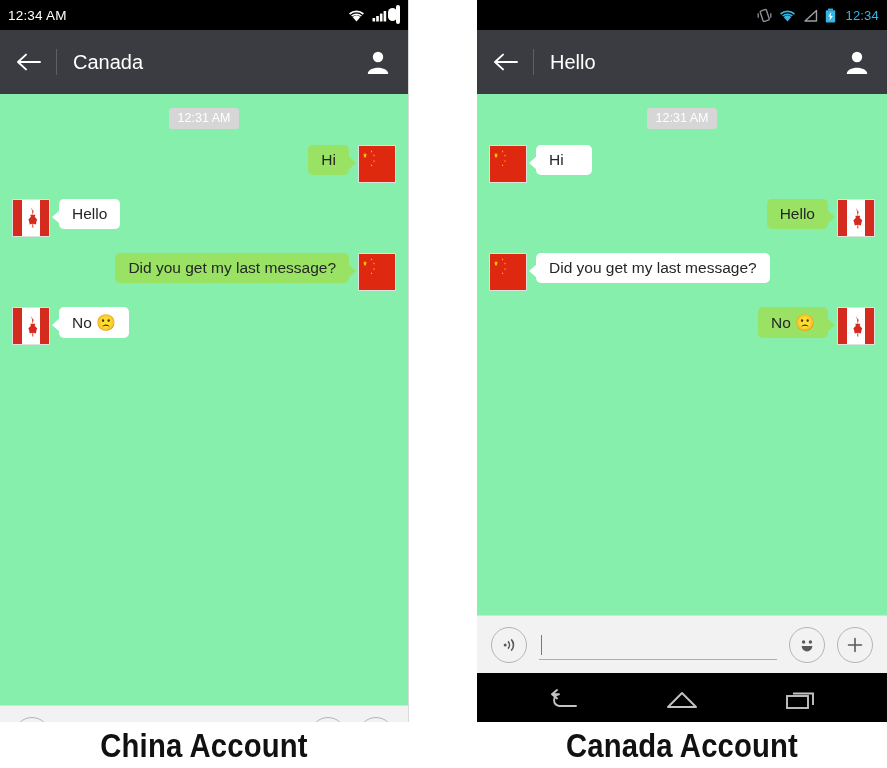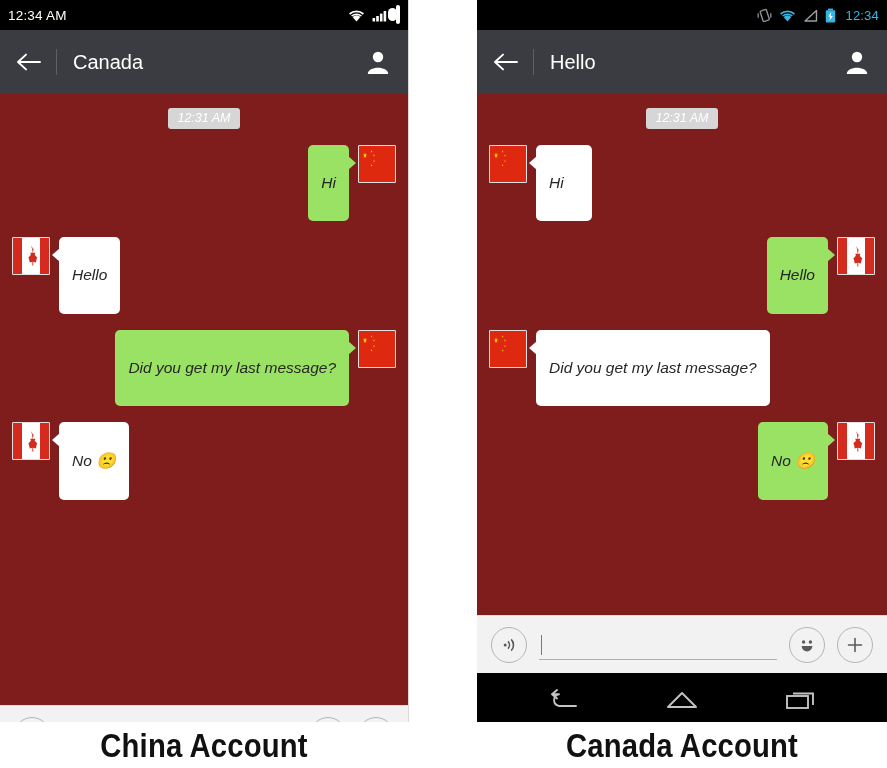--- a/index.html
+++ b/index.html
@@ -93,25 +93,24 @@
     color: #ffffff;
     font-size: 20px;
     flex: 1 1 auto;
     white-space: nowrap;
     overflow: hidden;
   }
   .appbar .contact { width: 28px; height: 28px; flex: 0 0 auto; }
 
   
   .chat {
-    background: #7f1d1d;
+    background: #86efac;
     padding: 14px 12px 8px 12px;
     box-sizing: border-box;
     overflow: hidden;
-    font-style: italic;
   }
   .phone-left .chat  { height: 611px; }
   .phone-right .chat { height: 521px; }
 
   .timestamp-row { display: flex; justify-content: center; margin-bottom: 16px; }
   .timestamp {
     background: #d6d6d6;
     color: #ffffff;
     font-size: 12.5px;
     padding: 3px 9px 4px;
@@ -129,21 +128,21 @@
     border: 1px solid #e0e0e0;
     box-sizing: border-box;
     overflow: hidden;
     border-radius: 1px;
   }
   .avatar svg { display: block; width: 100%; height: 100%; }
 
   .bubble {
     position: relative;
     max-width: 268px;
-    padding: 27px 13px;
+    padding: 4px 13px;
     font-size: 15.5px;
     line-height: 1.45;
     color: #262626;
     border-radius: 5px;
     word-wrap: break-word;
     box-sizing: border-box;
   }
   .bubble.white { background: #ffffff; margin-left: 9px; }
   .bubble.green { background: #9ae264; margin-right: 9px; }
 

